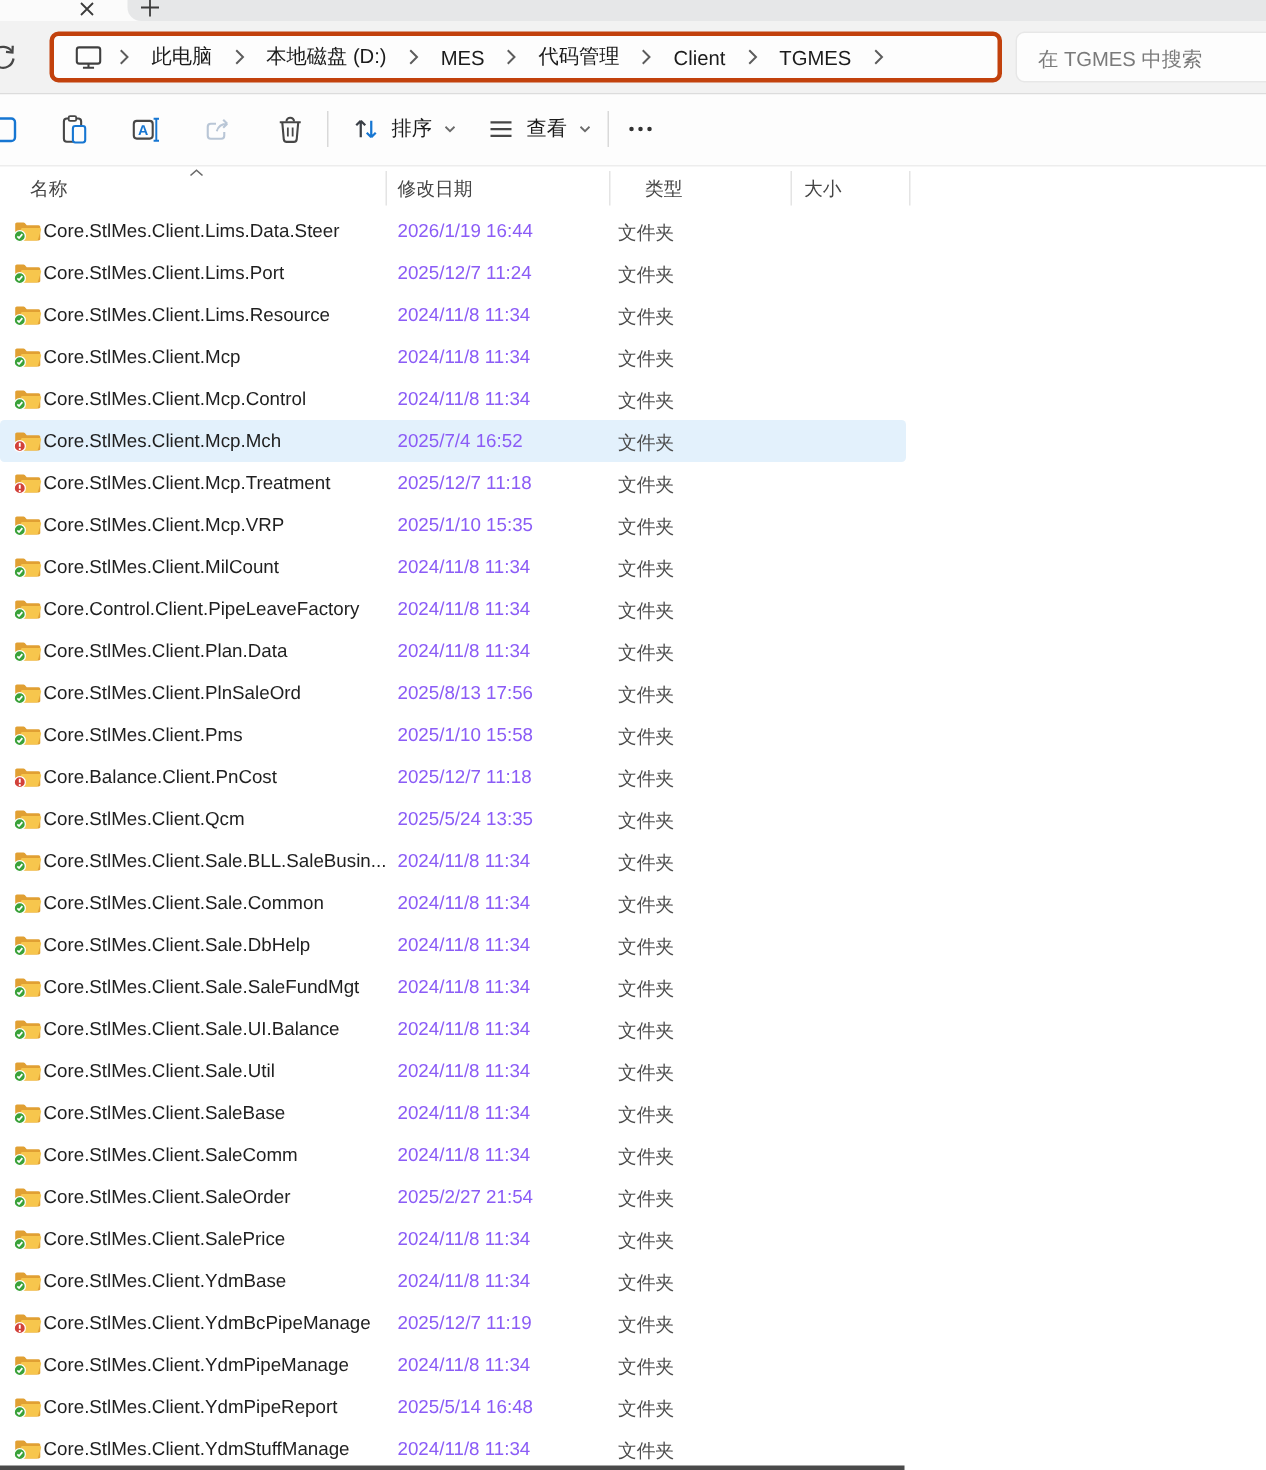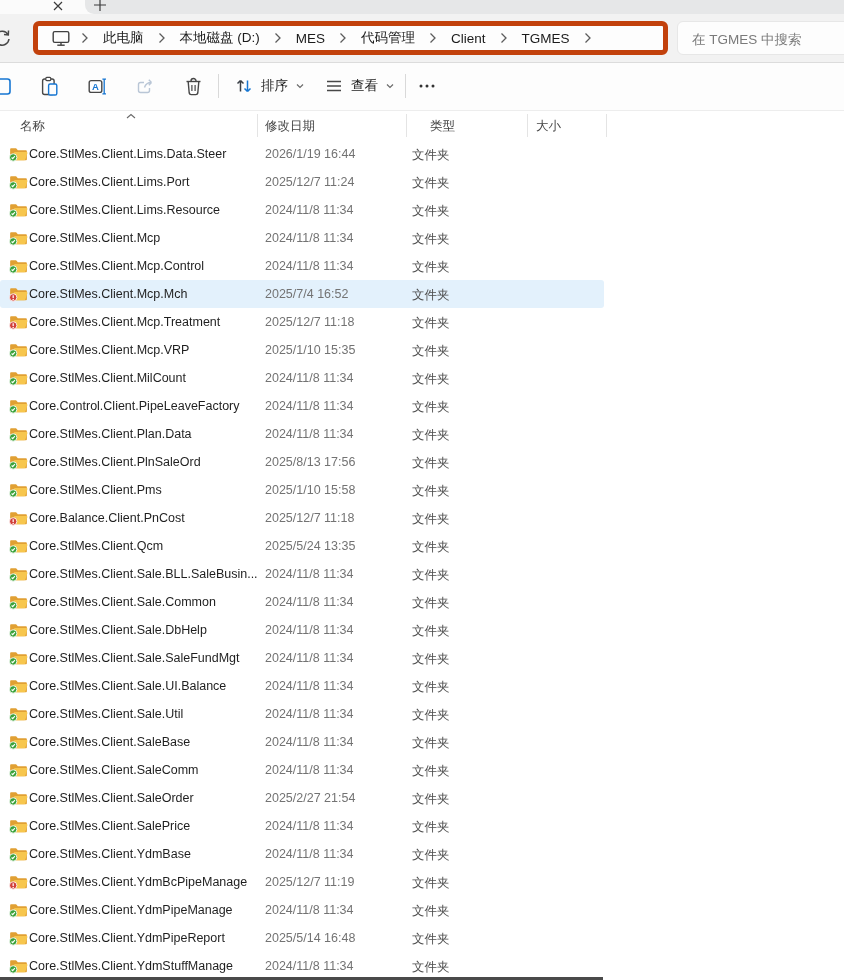--- a/index.html
+++ b/index.html
@@ -8,21 +8,21 @@
 
   
   #tabstrip{position:absolute;left:0;top:0;width:844px;height:14px;background:#fbfbfb;}
   #tabstrip .strip-rest{position:absolute;left:85px;right:0;top:-6px;bottom:0;background:#e6e7e8;border-bottom-left-radius:9px;}
   .tab-close{position:absolute;left:50px;top:-2px;width:16px;height:14px;color:#3b3b3b;}
   .tab-new{position:absolute;left:92px;top:-3px;width:16px;height:16px;color:#3b3b3b;z-index:2;}
 
   
   #addrrow{position:absolute;left:0;top:14px;width:844px;height:48px;background:#f2f2f2;}
   #refresh-clip{position:absolute;left:0;top:14px;width:13px;height:22px;overflow:hidden;}
-  #addrbox{position:absolute;left:33px;top:7px;width:635px;height:34px;background:#fdfdfd;border:5px solid #c2410c;border-radius:6px;display:flex;align-items:center;box-sizing:border-box;}
+  #addrbox{position:absolute;left:33px;top:7px;width:635px;height:34px;background:#fdfdfd;border:3px solid #c2410c;border-radius:6px;display:flex;align-items:center;box-sizing:border-box;}
   #searchbox{position:absolute;left:677px;top:7px;width:175px;height:34px;background:#fdfdfd;border:1px solid #e7e7e7;border-radius:6px;box-sizing:border-box;}
   #searchbox input{border:none;outline:none;background:transparent;width:150px;height:30px;margin:1px 0 0 12px;font-size:13.5px;color:#3a3a3a;font-family:"Liberation Sans",sans-serif;}
   #searchbox input::placeholder{color:#7a7a7a;opacity:1;}
   .pc-icon{margin-left:13px;display:flex;align-items:center;}
   #crumbs{display:flex;align-items:center;}
   .crumb{font-size:13.5px;color:#1b1b1b;padding:3px 2px;border-radius:4px;cursor:default;white-space:nowrap;}
   .crumb-chev{display:flex;align-items:center;margin:0 12px;}
   .lead-chev{display:flex;align-items:center;margin:0 12px 0 10px;}
 
   #hdiv1{position:absolute;left:0;top:62px;width:844px;height:1px;background:#dcdcdc;}
@@ -41,21 +41,21 @@
   .hcell{position:absolute;top:7px;font-size:12.5px;color:#454545;white-space:nowrap;cursor:default;}
   .hsep{position:absolute;top:3px;width:1px;height:23px;background:#e4e4e4;}
   #sort-caret{position:absolute;left:124px;top:-4px;color:#666;}
 
   
   #rows{position:absolute;left:0;top:140px;width:844px;}
   .row{position:relative;height:28px;width:748px;}
   .row.sel::before{content:"";position:absolute;left:0;top:0;width:604px;height:28px;background:#e3f1fc;border-radius:3px;}
   .ficon{position:absolute;left:9px;top:6px;width:19px;height:16px;}
   .fname{position:absolute;left:29px;top:7px;font-size:12.5px;color:#1f1f1f;white-space:nowrap;}
-  .fdate{position:absolute;left:265px;top:7px;font-size:12.5px;color:#737373;white-space:nowrap;}
+  .fdate{position:absolute;left:265px;top:7px;font-size:12.5px;color:#8b5cf6;white-space:nowrap;}
   .ftype{position:absolute;left:412px;top:7px;font-size:12.5px;color:#4d4d4d;white-space:nowrap;}
   .row .b-n,.row .b-m{display:none;}
   .row.st-normal .b-n{display:inline;}
   .row.st-modified .b-m{display:inline;}
 
   #bottomline{position:absolute;left:0;top:977px;width:603px;height:3px;background:#4a4a4a;}
 </style>
 </head>
 <body>
 

